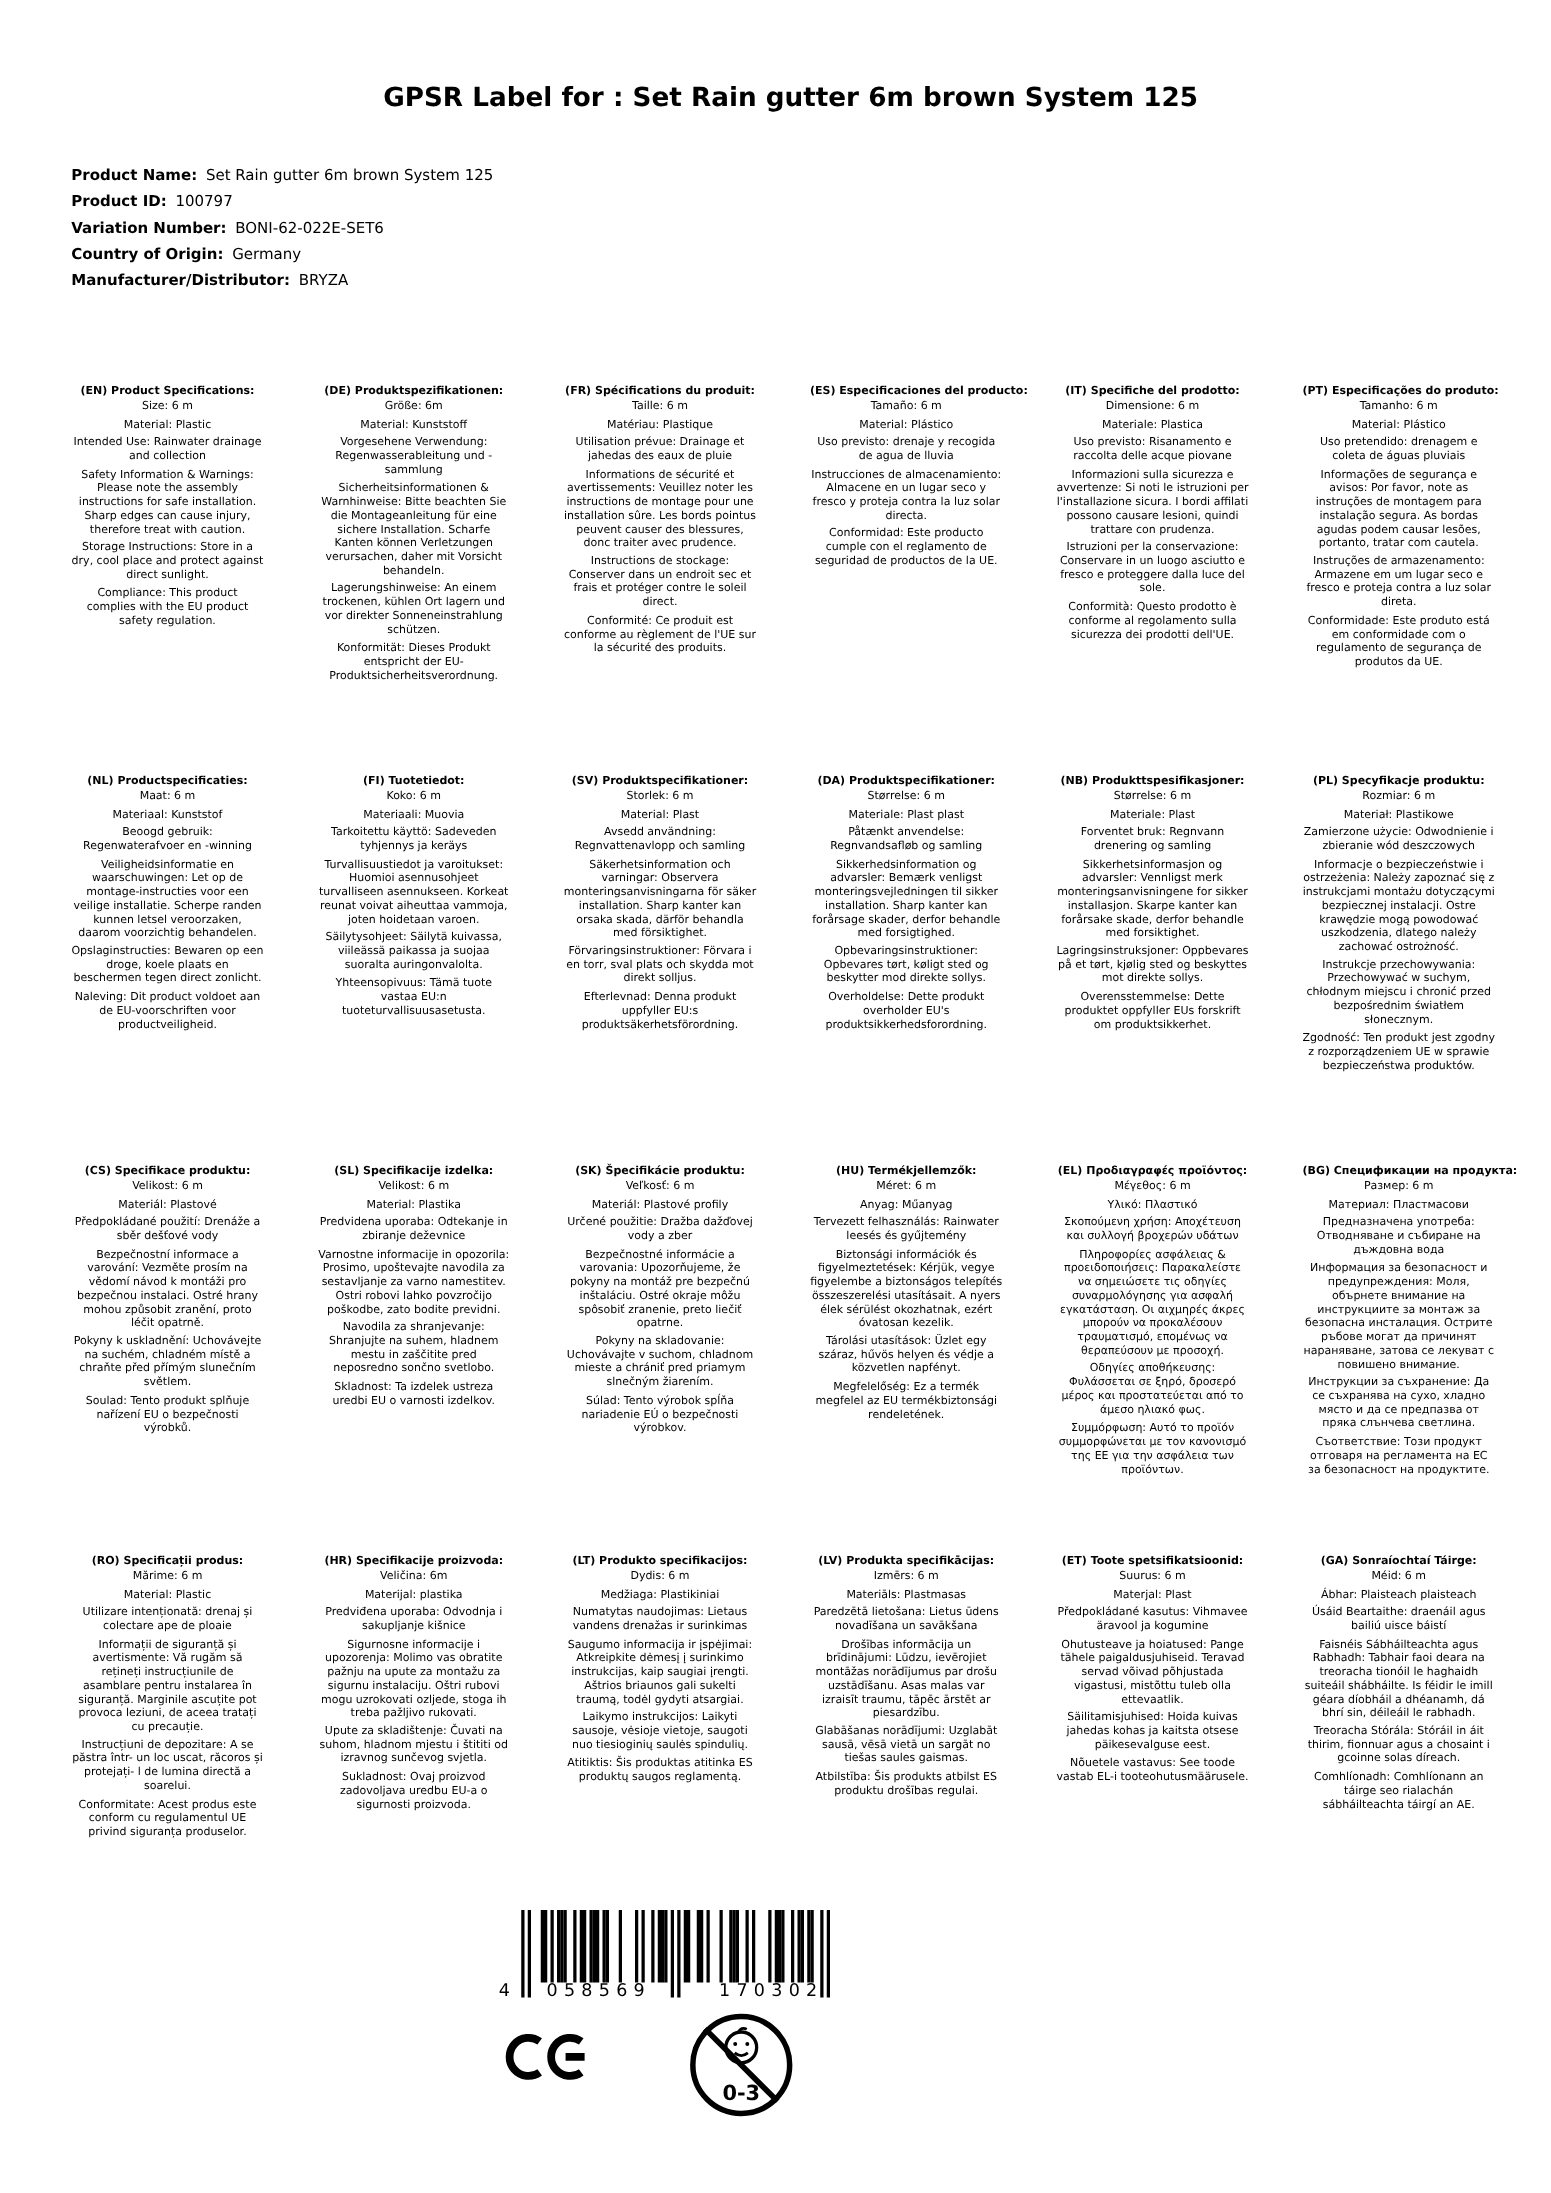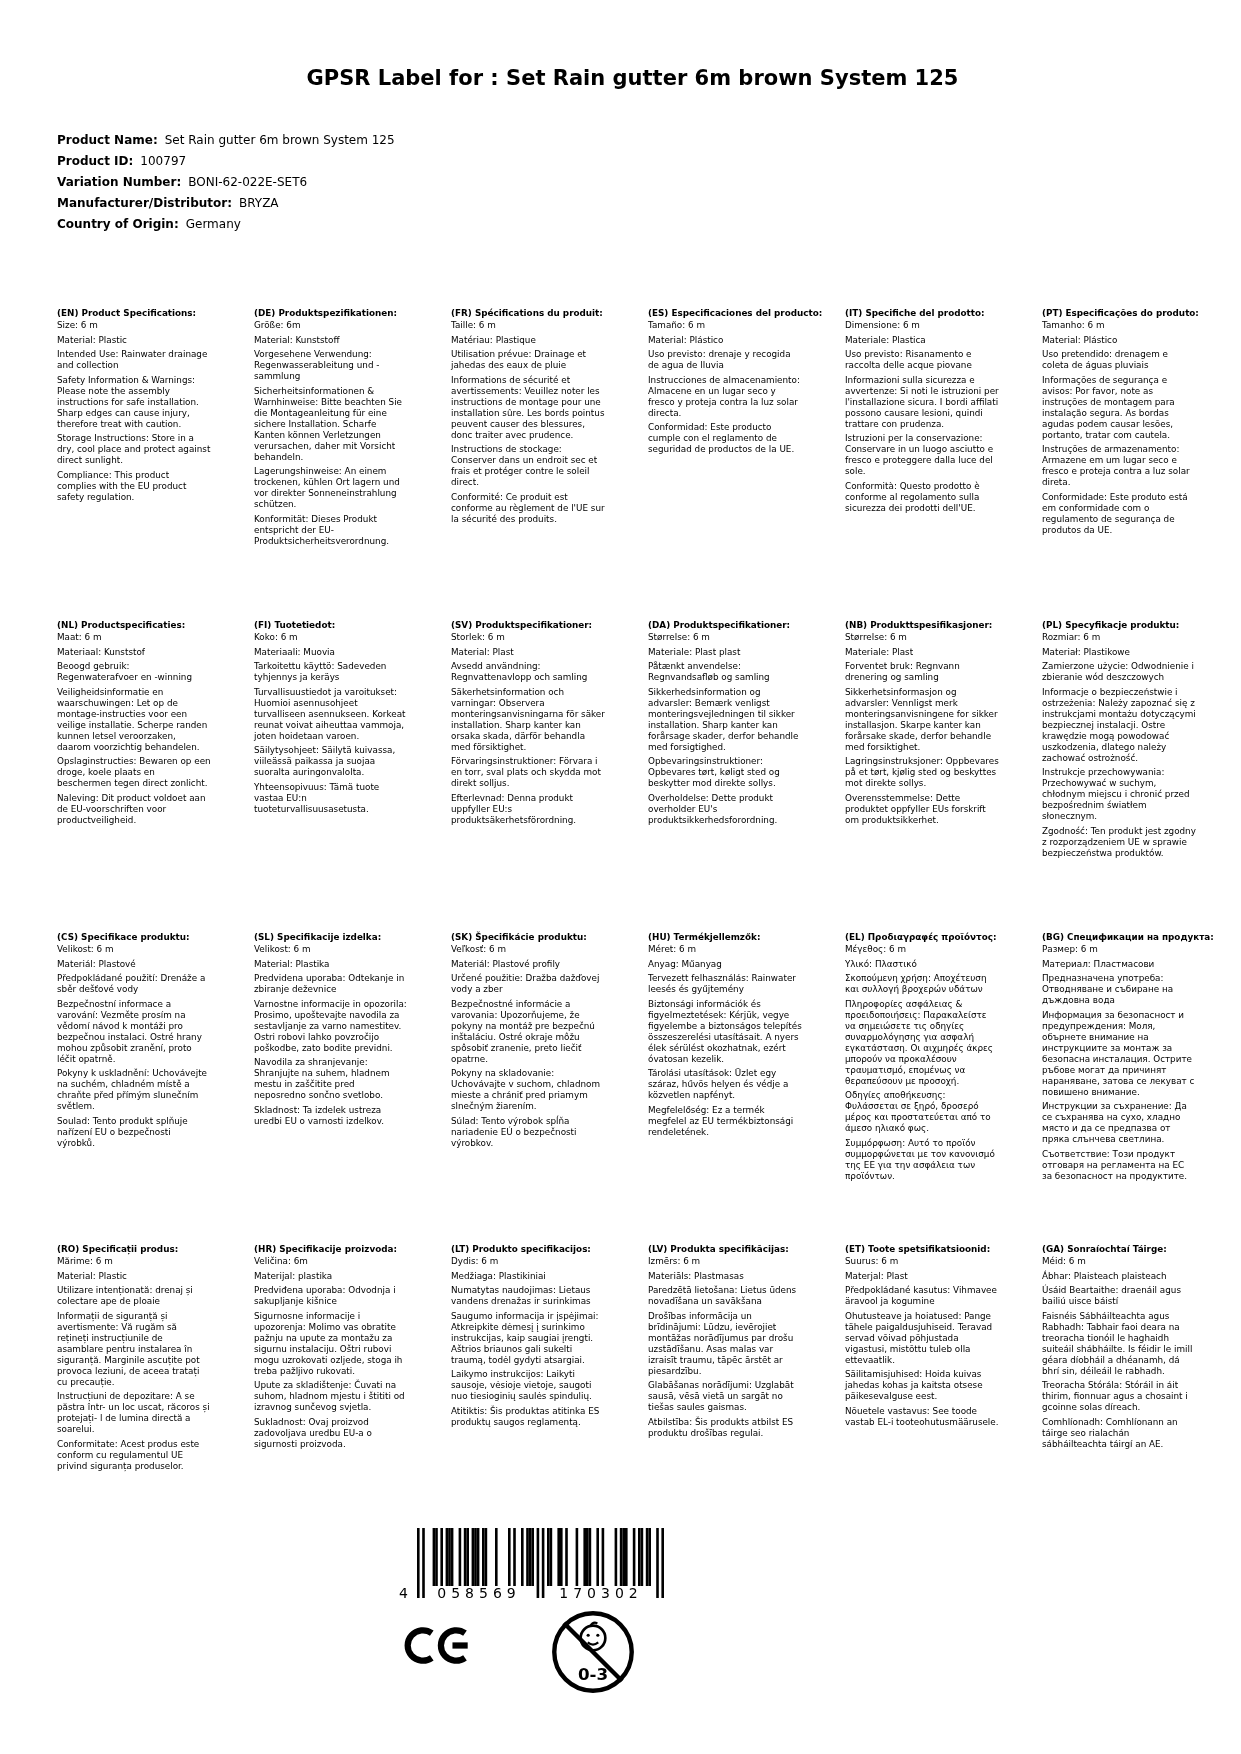--- a/index.html
+++ b/index.html
@@ -4,46 +4,46 @@
 <style>
   html,body{margin:0;padding:0;background:#fff;}
   body{width:1241px;height:1754px;position:relative;color:#000;
        font-family:"DejaVu Sans",sans-serif;-webkit-font-smoothing:antialiased;}
   .title{position:absolute;top:54px;left:0;width:1241px;text-align:center;
          font-size:21px;font-weight:bold;margin:12px;}
   .info{position:absolute;left:57px;top:130px;font-size:12px;line-height:21px;}
   .info-label{font-weight:bold;}
   .info-value{margin-left:7px;}
   .grid{position:absolute;left:57px;top:308px;display:grid;
-        grid-template-columns:repeat(6,197px);grid-auto-rows:312px;}
+        grid-template-columns:repeat(6,197px);grid-auto-rows:312px;text-align:center;}
   .cell{width:154px;font-size:8.8px;line-height:11px;}
   .cell-title{font-weight:bold;white-space:nowrap;margin:0 0 1px 0;}
   .cell-par{margin:0 0 3.5px 0;overflow-wrap:break-word;}
   .barcode{position:absolute;left:397px;top:1528px;width:270px;height:78px;}
   .barcode svg{position:absolute;left:0;top:0;}
   .bd{position:absolute;top:57px;font-size:14px;}
   .bd-left{left:2px;}
   .bd-g1{left:82px;transform:translateX(-50%);letter-spacing:5px;}
-  .bd-g2{left:204px;transform:translateX(-50%);letter-spacing:5px;}
+  .bd-g2{left:220px;transform:translateX(-50%);letter-spacing:5px;}
   .ce{position:absolute;left:404px;top:1624px;}
   .age{position:absolute;left:549px;top:1608px;}
 </style>
 </head>
 <body>
 
 <div class="page">
 
   <h1 class="title">GPSR Label for : Set Rain gutter 6m brown System 125</h1>
 
   <div class="info">
       <div class="info-row"><span class="info-label">Product Name:</span><span class="info-value">Set Rain gutter 6m brown System 125</span></div>
       <div class="info-row"><span class="info-label">Product ID:</span><span class="info-value">100797</span></div>
       <div class="info-row"><span class="info-label">Variation Number:</span><span class="info-value">BONI-62-022E-SET6</span></div>
+      <div class="info-row"><span class="info-label">Country of Origin:</span><span class="info-value">Germany</span></div>
       <div class="info-row"><span class="info-label">Manufacturer/Distributor:</span><span class="info-value">BRYZA</span></div>
-      <div class="info-row"><span class="info-label">Country of Origin:</span><span class="info-value">Germany</span></div>
     </div>
 
   <div class="grid">
       <div class="cell">
         <div class="cell-title">(EN) Product Specifications:</div>
         <p class="cell-par">Size: 6 m</p>
         <p class="cell-par">Material: Plastic</p>
         <p class="cell-par">Intended Use: Rainwater drainage and collection</p>
         <p class="cell-par">Safety Information &amp; Warnings: Please note the assembly instructions for safe installation. Sharp edges can cause injury, therefore treat with caution.</p>
         <p class="cell-par">Storage Instructions: Store in a dry, cool place and protect against direct sunlight.</p>

